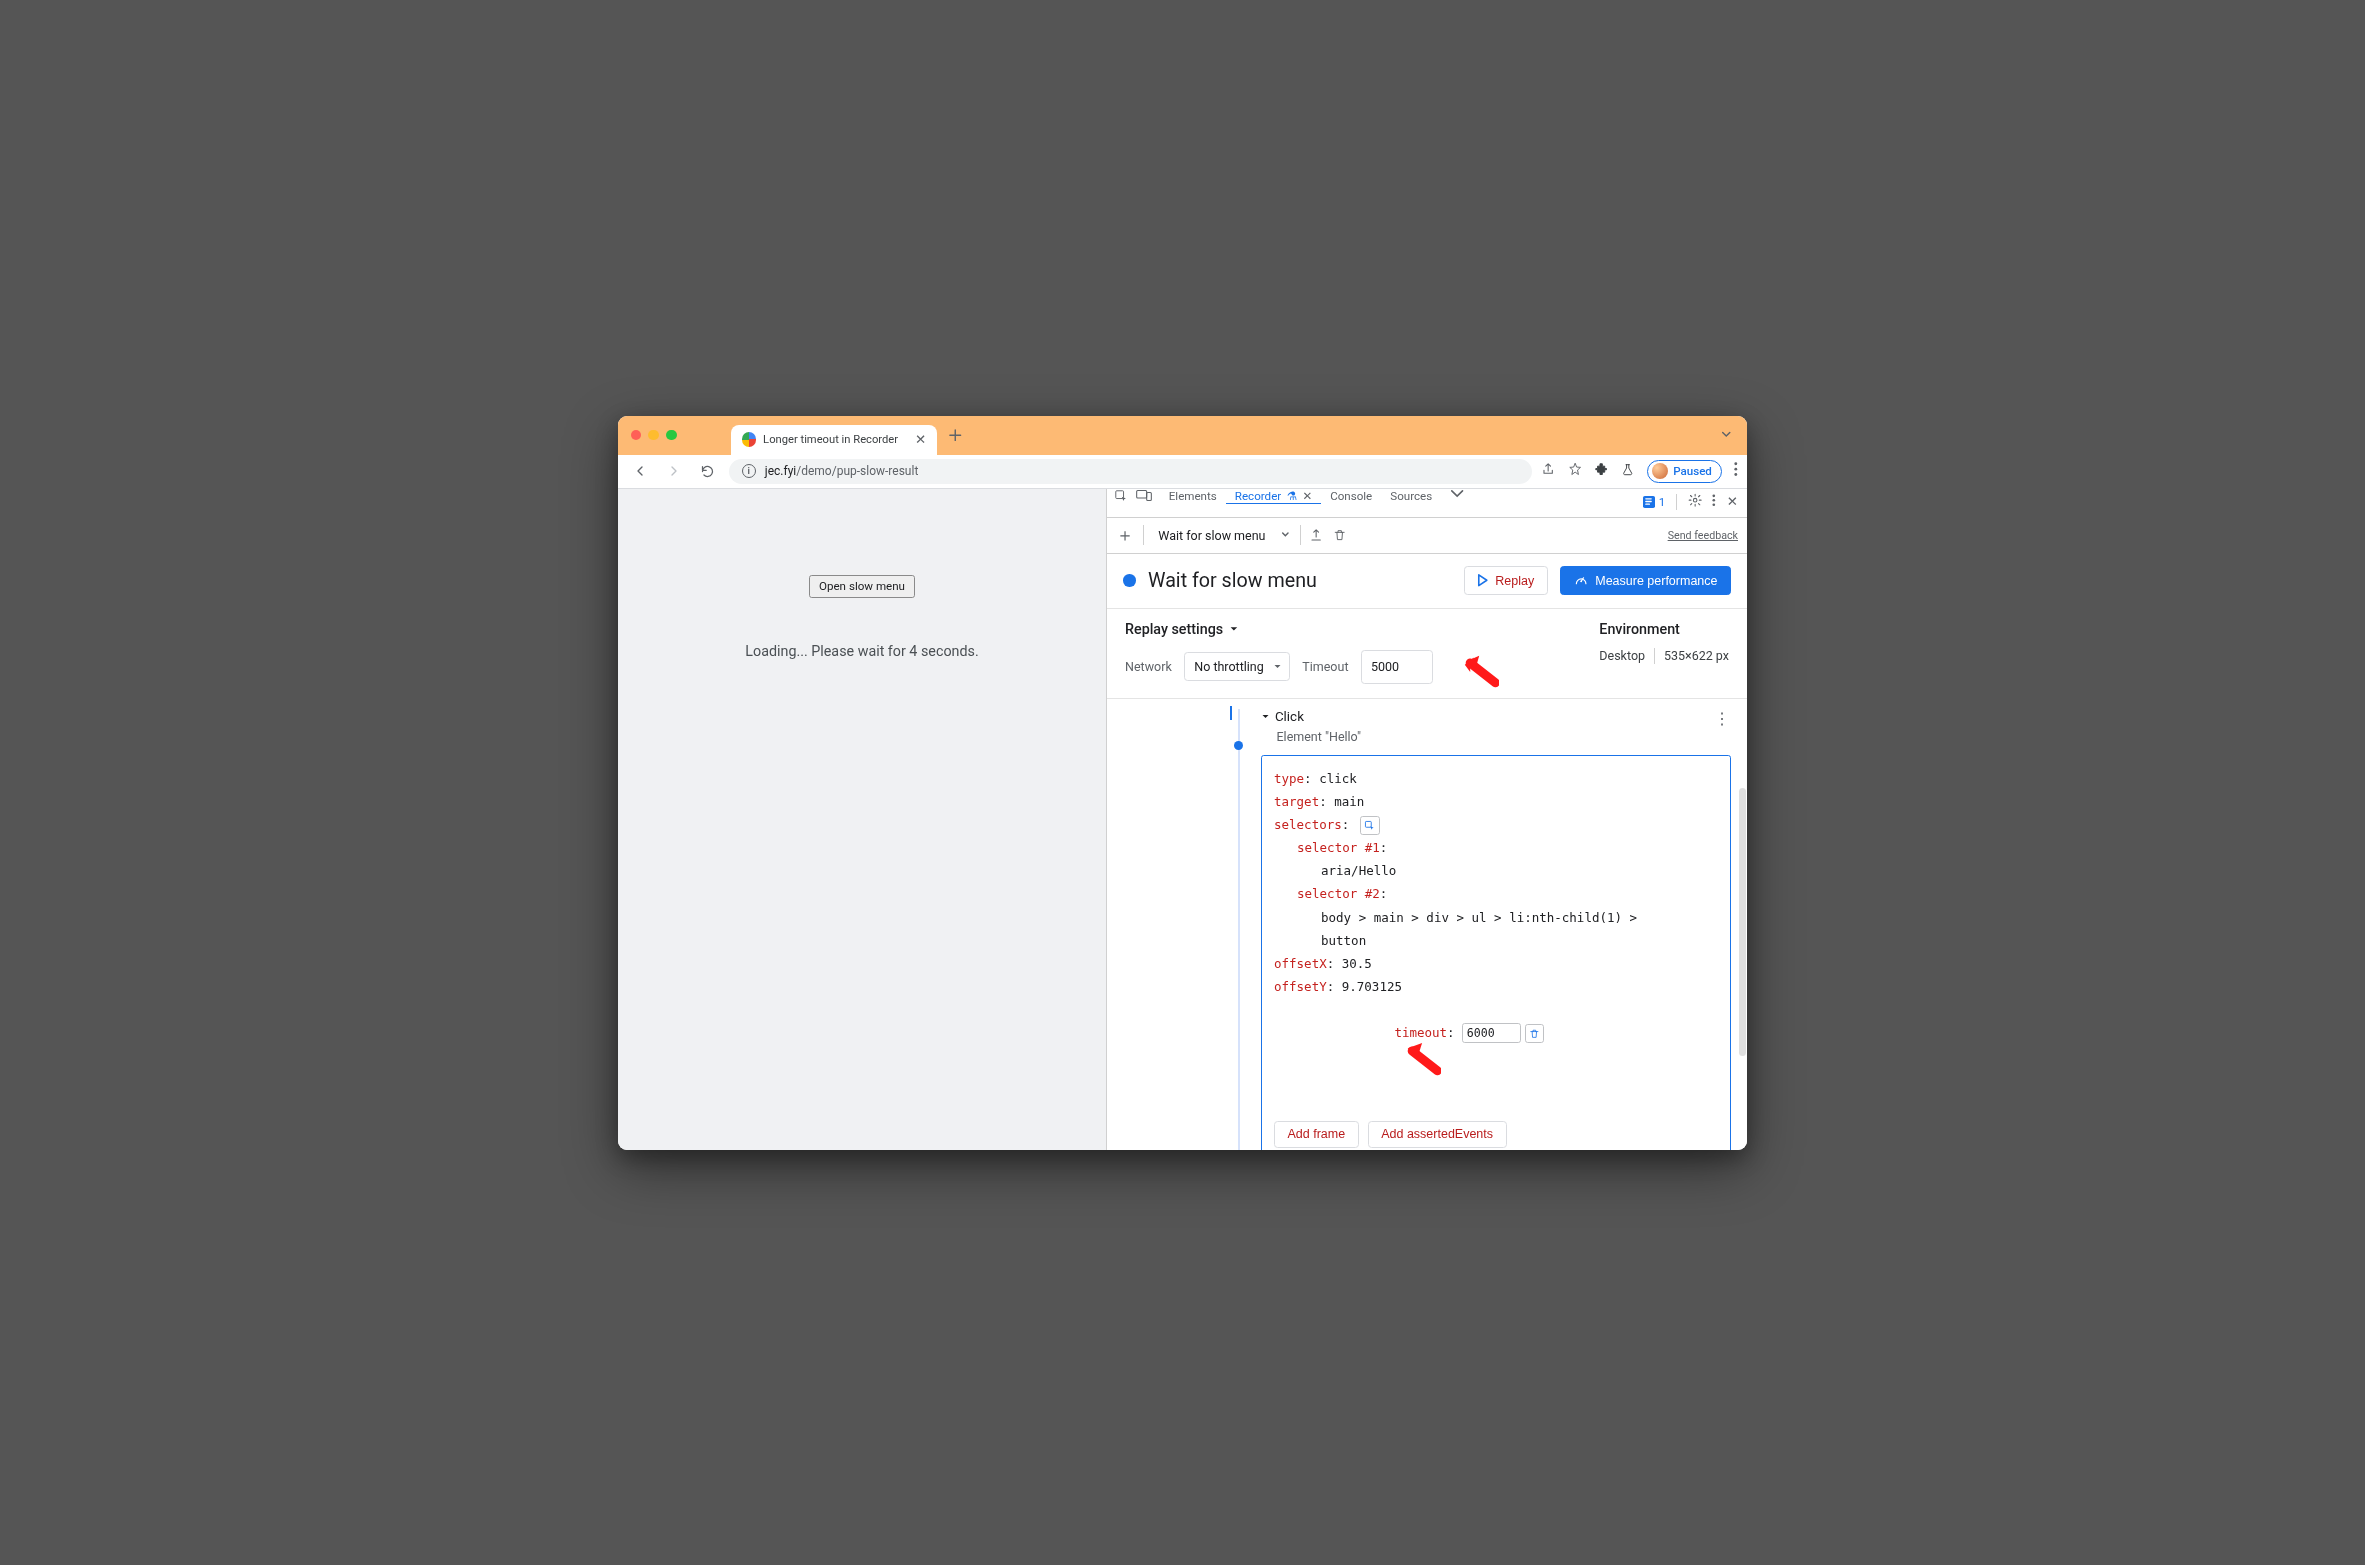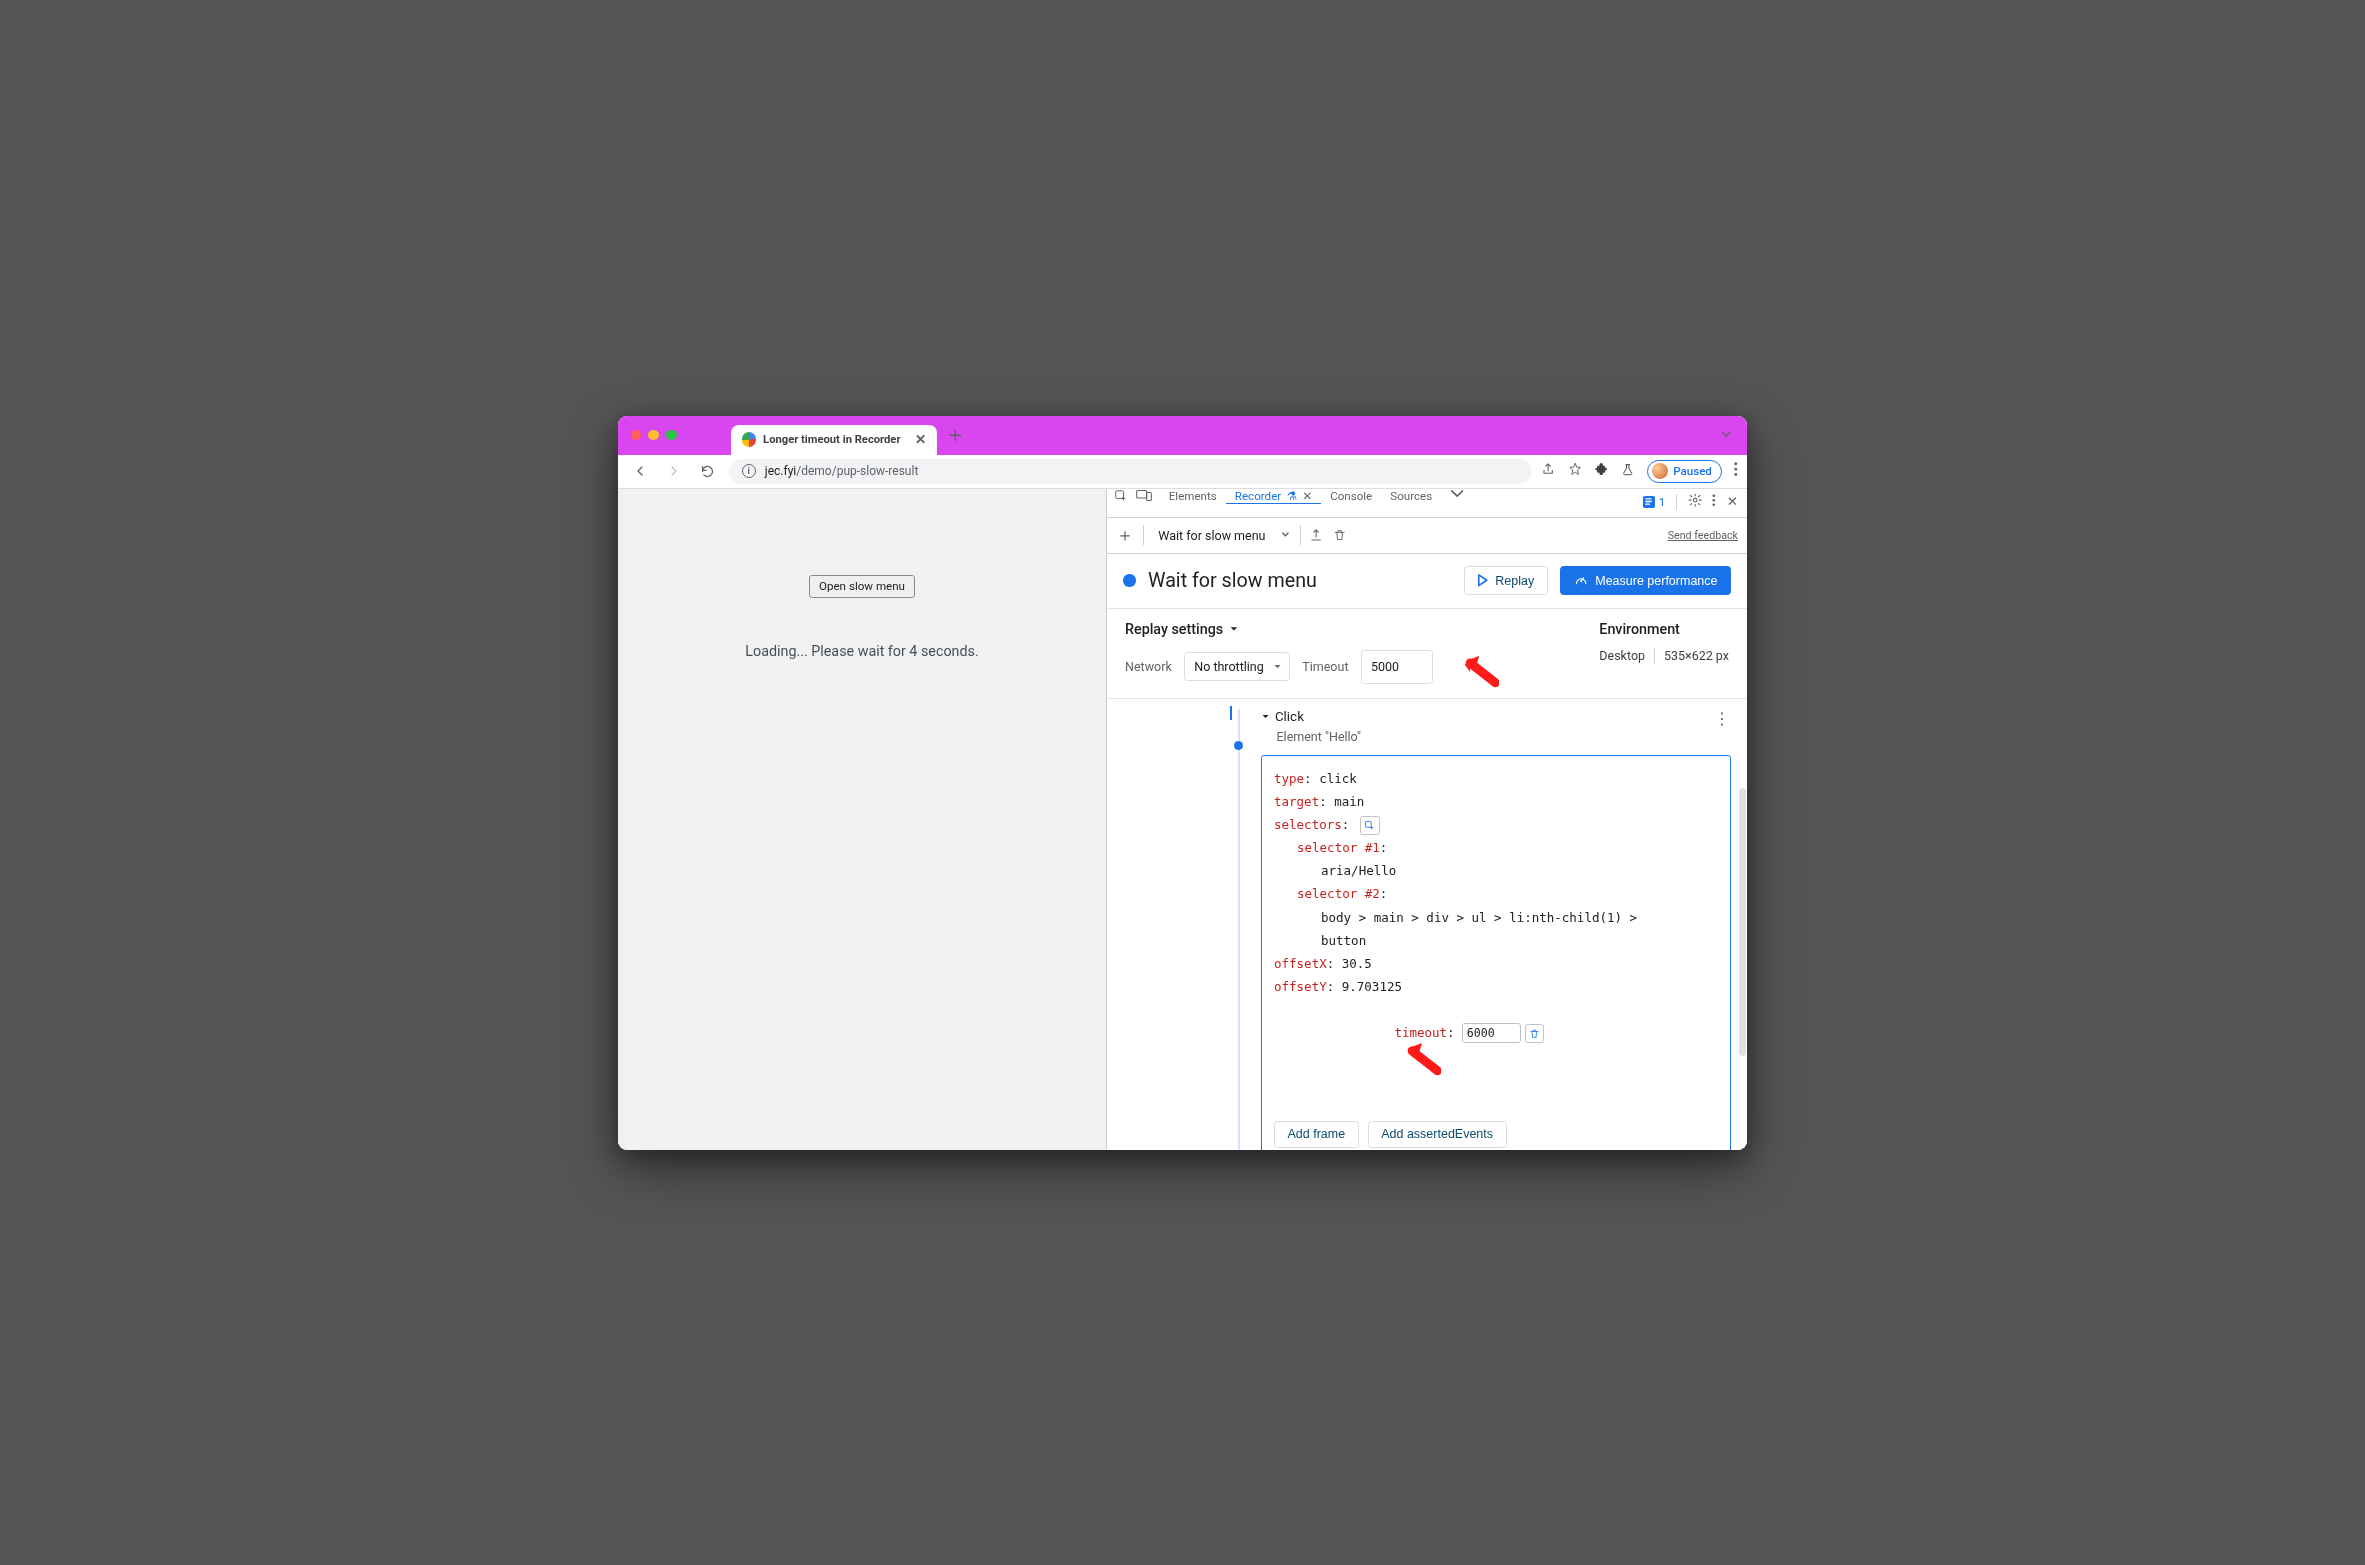--- a/index.html
+++ b/index.html
@@ -17,26 +17,25 @@
     height: 734px;
     background: #fff;
     border-radius: 9px;
     box-shadow: 0 18px 54px rgba(0,0,0,0.45), 0 7.2px 21.5px rgba(0,0,0,0.3);
     display: flex;
     flex-direction: column;
     overflow: hidden;
   }
   
   .chrome-top {
-    background: #d946ef;
+    background: #fdba74;
     height: 39px;
     display: flex;
     align-items: flex-end;
     padding-left: 12.5px;
-    font-weight: bold;
   }
   .traffic-lights {
     display: flex;
     gap: 7.2px;
     align-self: center;
     margin-right: 54px;
     margin-bottom: 0;
   }
   .tl { width: 10.7px; height: 10.7px; border-radius: 50%; }
   .tl.red { background: #ff5f57; }
@@ -177,21 +176,21 @@
   .rec-title { font-size:19.7px; color:#202124; flex:1;}
   .btn {
     border:0.9px solid #dadce0;
     background:#fff;
     border-radius:3.6px;
     height:29px;
     padding:0 12.5px;
     display:flex; align-items:center; gap:7.2px;
     font-size:12.5px;
     font-weight:500;
-    color:#0c4a6e;
+    color:#b91c1c;
   }
   .btn.primary { background:#1a73e8; color:#fff; border-color:#1a73e8;}
   .btn svg { display:block; }
 
   
   .settings-bar {
     border-bottom:0.9px solid #e4e4e4;
     padding:12.5px 18px 14.3px;
     display:flex; align-items:flex-start; gap:36px;
     font-size:12.5px;

